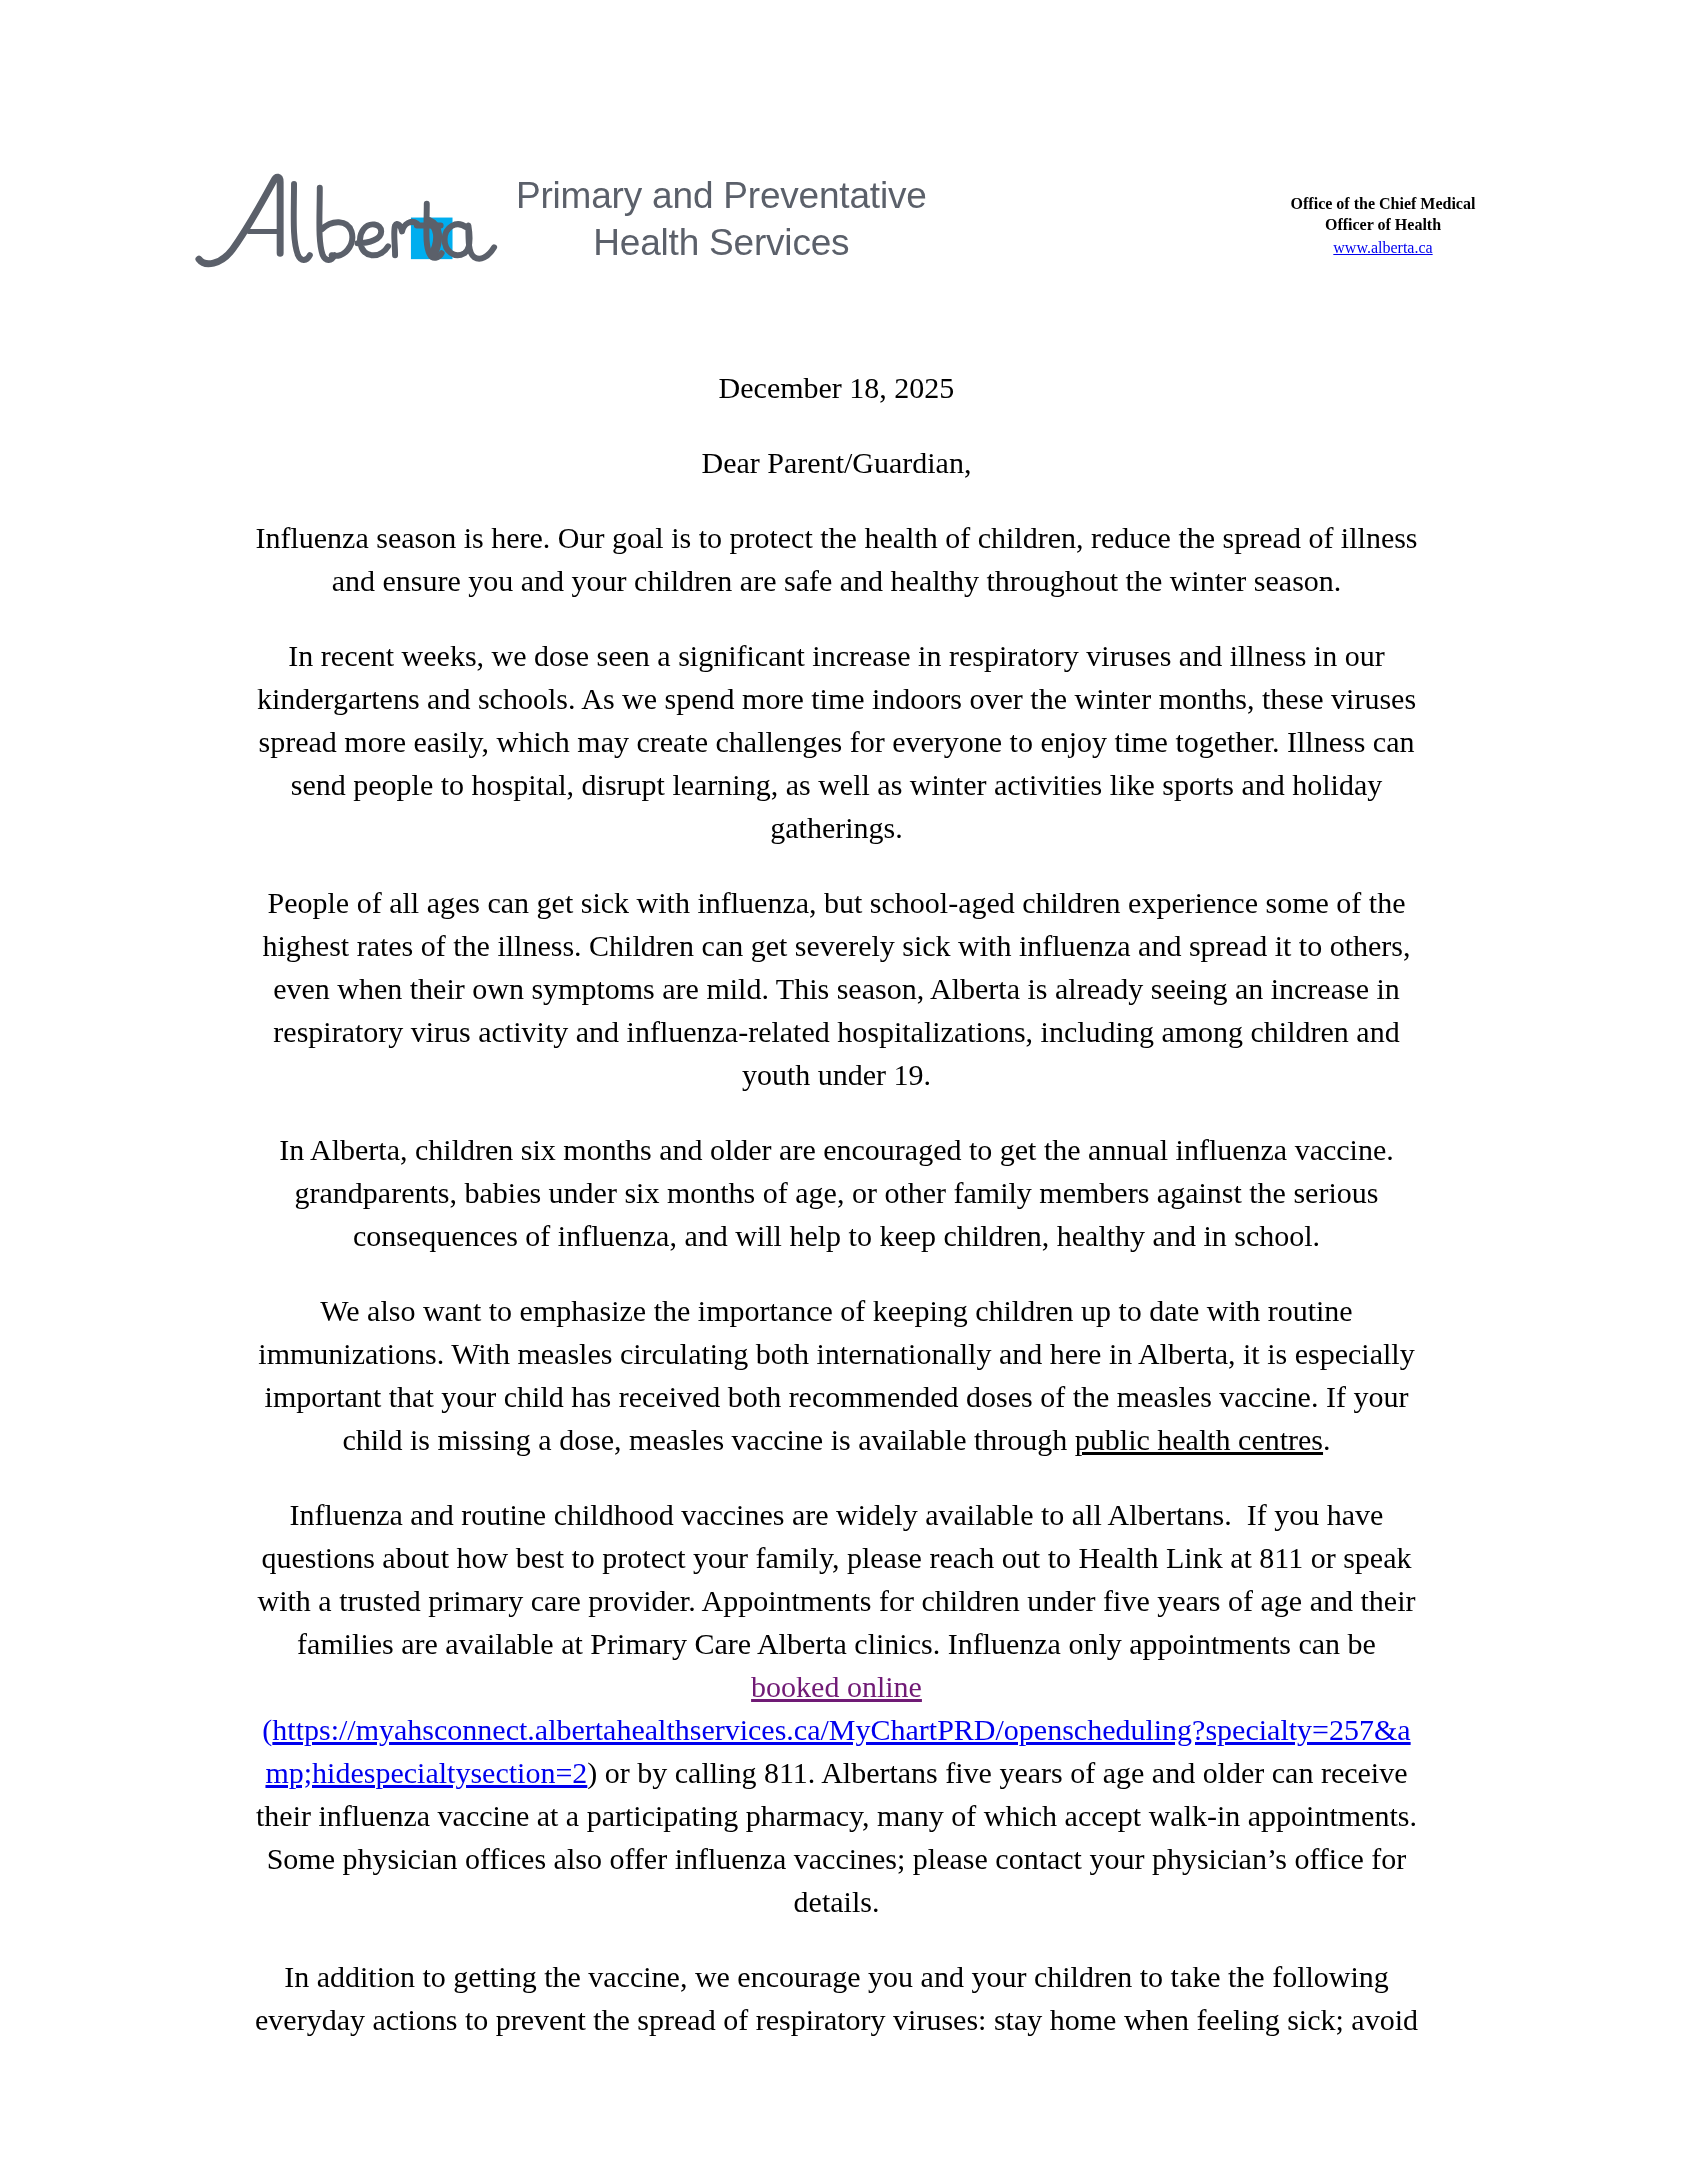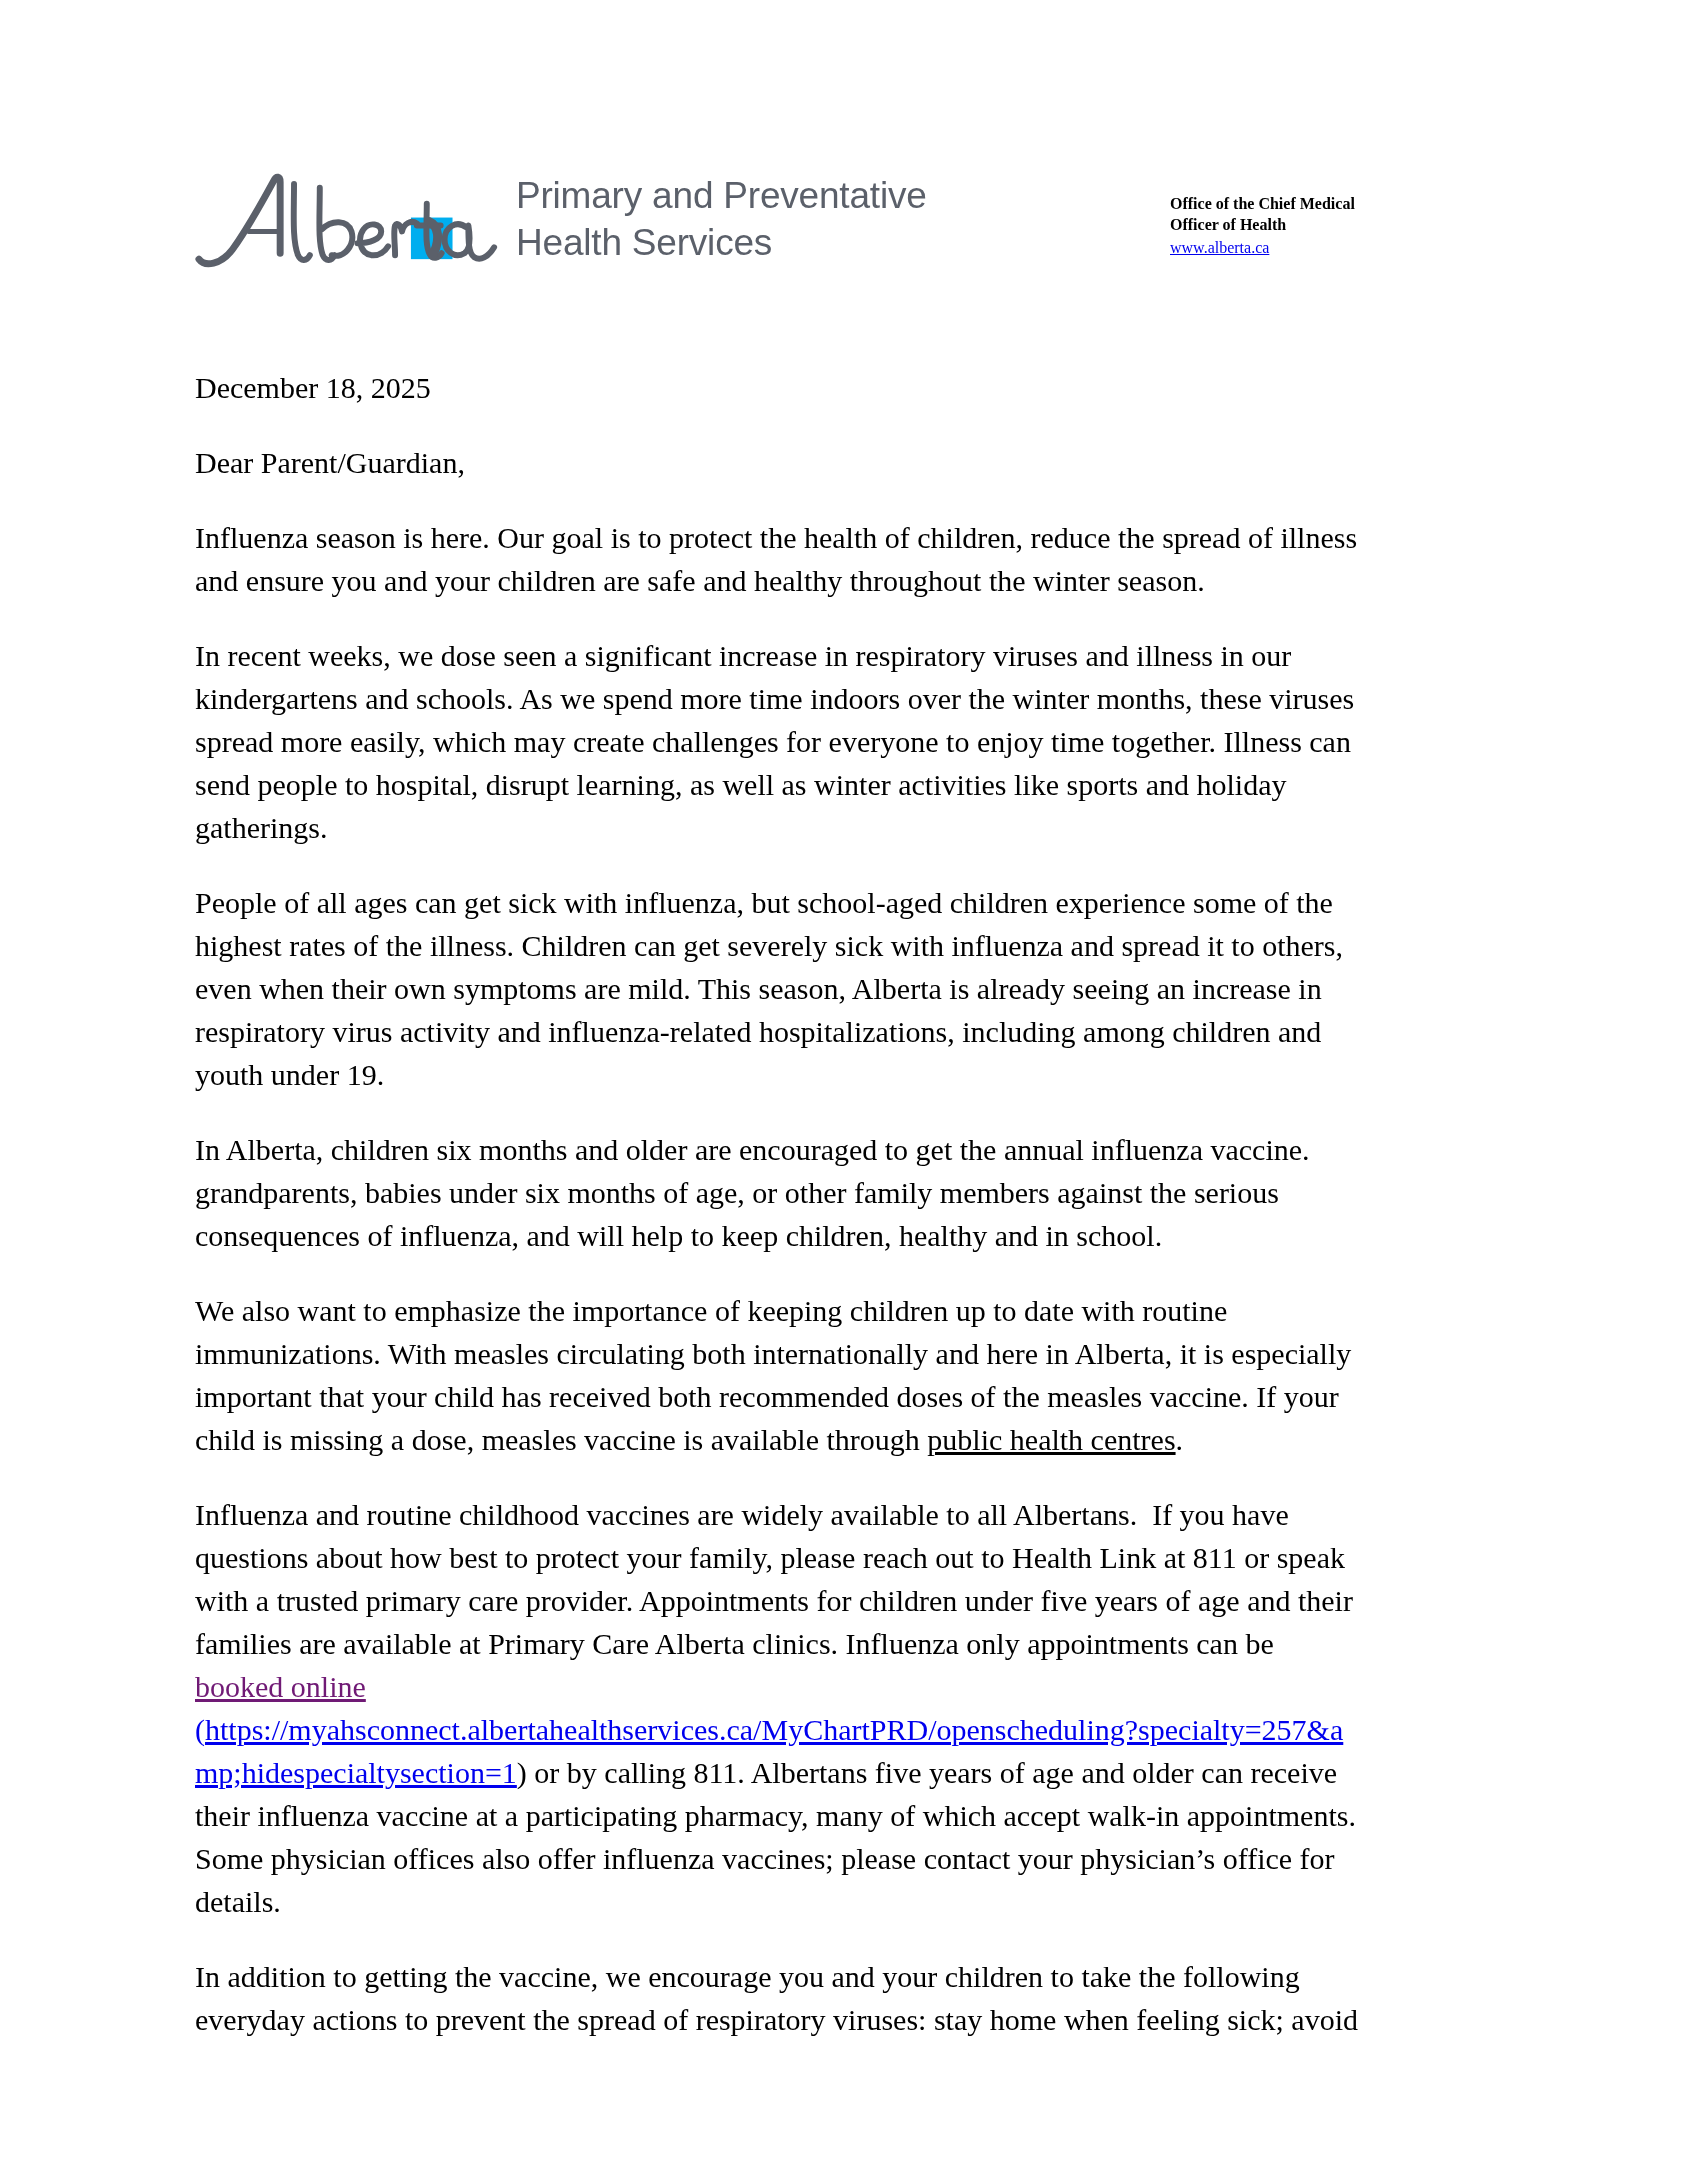--- a/index.html
+++ b/index.html
@@ -16,20 +16,21 @@
     color: #000000;
     overflow: hidden;
   }
 
   .page {
     position: absolute;
     top: 0; left: 0;
     width: 1683px;
     height: 2178px;
     background: #ffffff;
+    text-align: center;
   }
 
   
   .header {
     position: absolute;
     top: 168px;
     left: 0;
     width: 1683px;
     height: 129px;
   }
@@ -208,21 +209,21 @@
       <span class="line"><span>child is missing a dose, measles vaccine is available through </span><a class="link-black">public health centres</a><span>.</span></span>
     </p>
 
     <p class="para">
       <span class="line">Influenza and routine childhood vaccines are widely available to all Albertans.  If you have</span>
       <span class="line">questions about how best to protect your family, please reach out to Health Link at 811 or speak</span>
       <span class="line">with a trusted primary care provider. Appointments for children under five years of age and their</span>
       <span class="line">families are available at Primary Care Alberta clinics. Influenza only appointments can be</span>
       <span class="line"><a class="link-blue">booked online</a></span>
       <span class="line"><span class="paren">(</span><a class="url-line">https://myahsconnect.albertahealthservices.ca/MyChartPRD/openscheduling?specialty=257&amp;a</a></span>
-      <span class="line"><a class="url-line">mp;hidespecialtysection=1</a><span>)</span><span> or by calling 811. Albertans five years of age and older can receive</span></span>
+      <span class="line"><a class="url-line">mp;hidespecialtysection=2</a><span>)</span><span> or by calling 811. Albertans five years of age and older can receive</span></span>
       <span class="line">their influenza vaccine at a participating pharmacy, many of which accept walk-in appointments.</span>
       <span class="line">Some physician offices also offer influenza vaccines; please contact your physician’s office for</span>
       <span class="line">details.</span>
     </p>
 
     <p class="para">
       <span class="line">In addition to getting the vaccine, we encourage you and your children to take the following</span>
       <span class="line">everyday actions to prevent the spread of respiratory viruses: stay home when feeling sick; avoid</span>
     </p>
 

